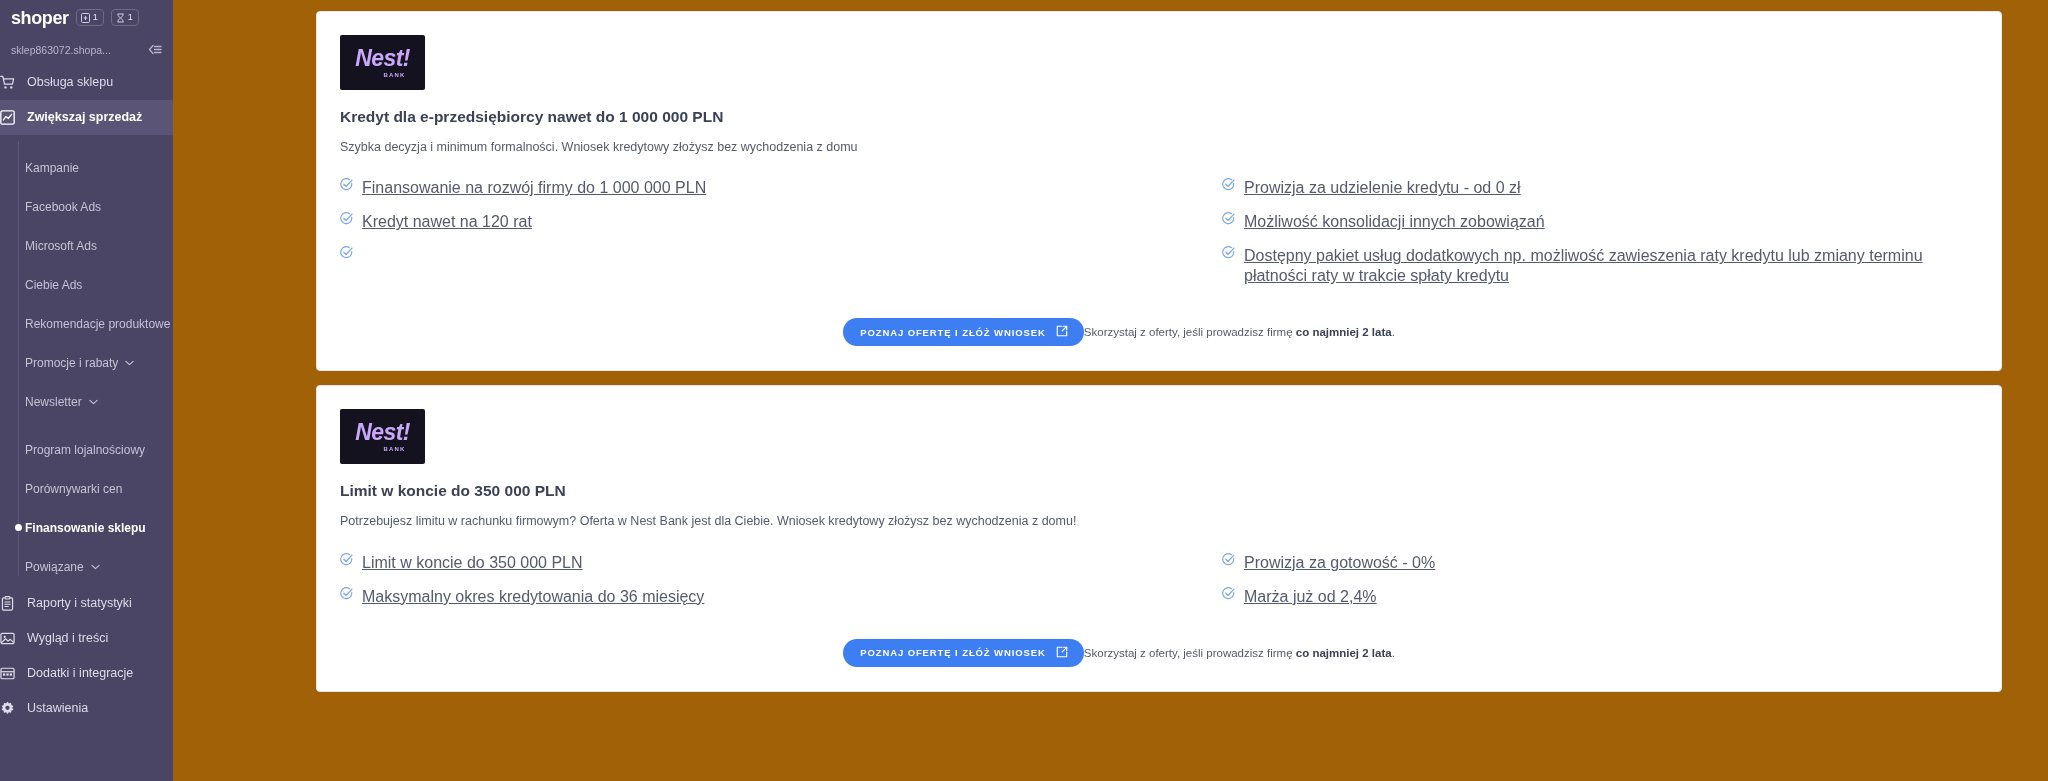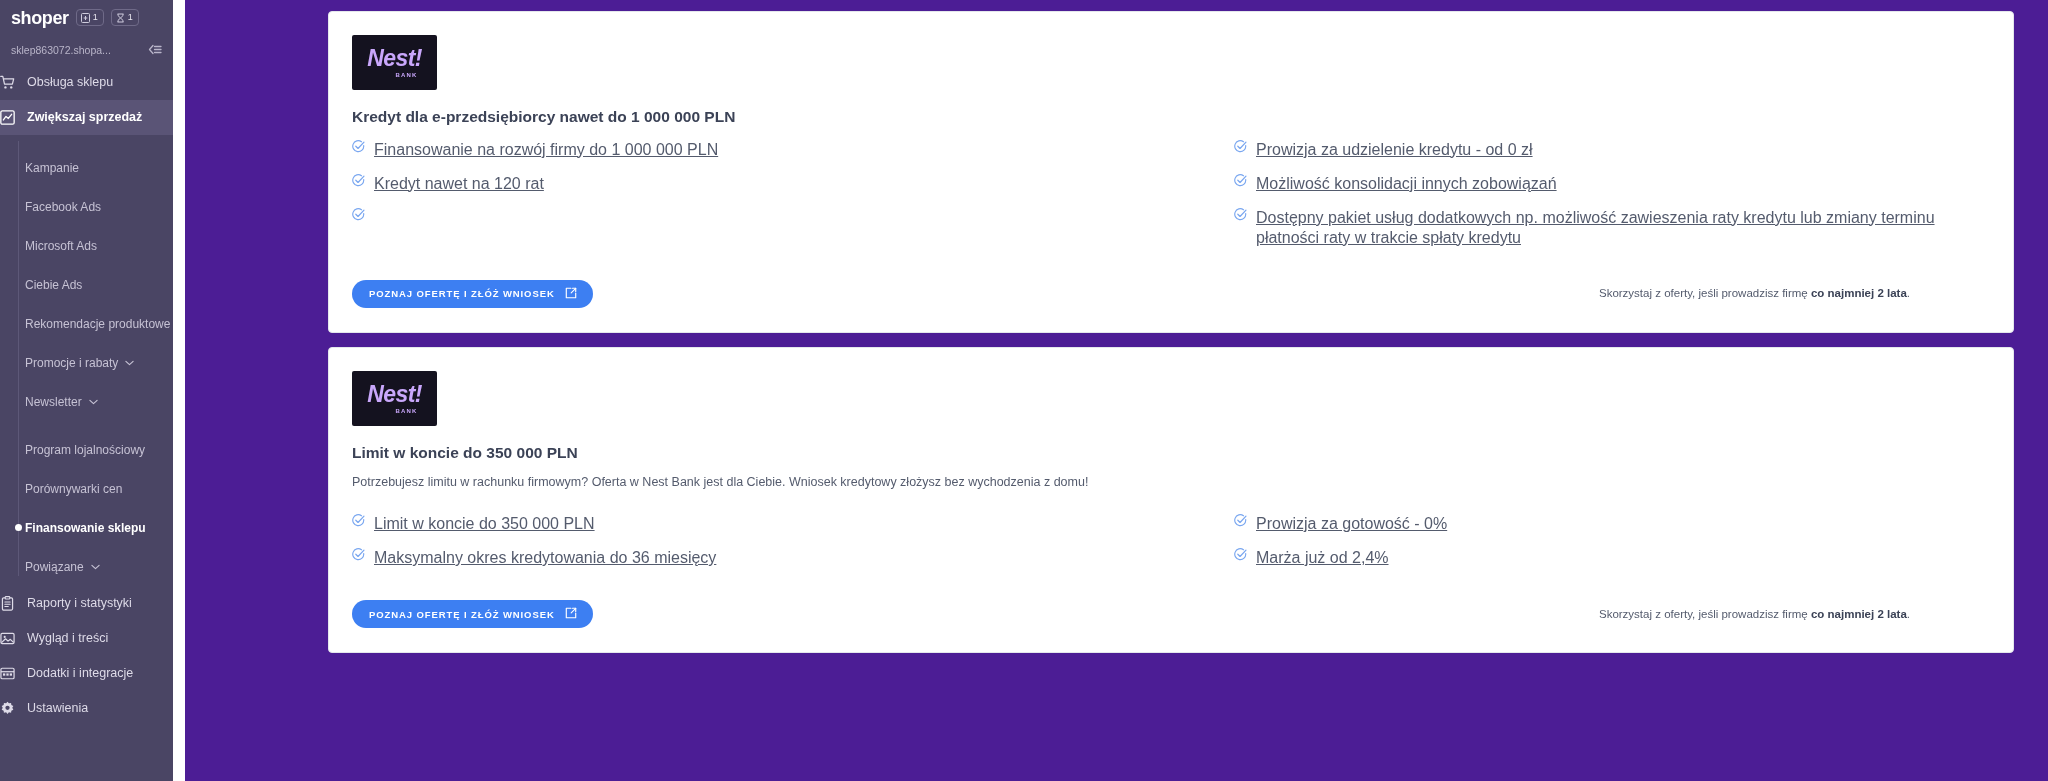--- a/index.html
+++ b/index.html
@@ -2,21 +2,21 @@
 <html><head>
 <meta charset="utf-8">
 <style>
   * { box-sizing: border-box; margin: 0; padding: 0; }
   html, body {
     width: 2048px; height: 781px;
     background: #ffffff;
     font-family: "Liberation Sans", sans-serif;
     overflow: hidden;
   }
-  #app { display: flex; width: 2048px; height: 781px; gap: 12px; }
+  #app { display: flex; width: 2048px; height: 781px; }
 
   
   #sidebar {
     width: 173px; min-width: 173px; height: 781px;
     background: #4a4564;
     position: relative;
     overflow: hidden;
   }
   .sb-top {
     height: 35px;
@@ -95,21 +95,21 @@
     left: 15px; top: 50%; margin-top: -3.5px;
     width: 7px; height: 7px; border-radius: 50%;
     background: #ffffff;
   }
   .sub-item .chev { margin-left: 7px; display: flex; align-items: center; }
   .sub-gap { height: 9px; }
 
   
   #main {
     flex: 1; height: 781px;
-    background: #4c1d95;
+    background: #a16207;
     overflow: hidden;
     position: relative;
   }
   .cards-wrap { padding: 11px 0 0 143px; }
 
   .card {
     width: 1686px;
     background: #ffffff;
     border: 1px solid #e4e7ec;
     border-radius: 4px;
@@ -169,21 +169,21 @@
   .feat .ftxt {
     color: #545b6d;
     font-size: 16px;
     line-height: 1.25;
     padding-top: 1px;
     text-decoration: underline;
   }
   .check-ico { flex: 0 0 auto; display: block; margin-top: 0px; }
 
   .card-footer {
-    display: flex; align-items: center; justify-content: space-between;
+    display: flex; align-items: center; justify-content: center;
     margin-top: 32px;
   }
   .cta-btn {
     display: inline-flex; align-items: center; gap: 10px;
     background: #3d7ff2;
     color: #ffffff;
     border: none;
     border-radius: 20px;
     height: 28px;
     padding: 0 16px 0 17px;
@@ -365,20 +365,21 @@
   </div>
 
   <div id="main">
     <div class="cards-wrap" id="cards-host">
         <div class="card">
           <div class="bank-logo">
             <div class="bl-main">Nest!</div>
             <div class="bl-sub">BANK</div>
           </div>
           <div class="card-title">Kredyt dla e-przedsiębiorcy nawet do 1 000 000 PLN</div>
+          <div class="card-desc">Szybka decyzja i minimum formalności. Wniosek kredytowy złożysz bez wychodzenia z domu</div>
           <div class="feat-grid">
             <div class="feat-col left">
               <div class="feat">
                 <span class="check-ico"><svg width="13" height="13" viewBox="0 0 14 14">
                     <path d="M12.6 6.1 A5.9 5.9 0 1 1 10.2 1.9" fill="none" stroke="#7aa7f0" stroke-width="1.25" stroke-linecap="round"></path>
                     <path d="M4.1 6.7 L6.5 9.1 L12.9 2.3" fill="none" stroke="#7aa7f0" stroke-width="1.35" stroke-linecap="round" stroke-linejoin="round"></path>
                   </svg></span>
                 <span class="ftxt">Finansowanie na rozwój firmy do 1 000 000 PLN</span>
               </div>
               <div class="feat">

